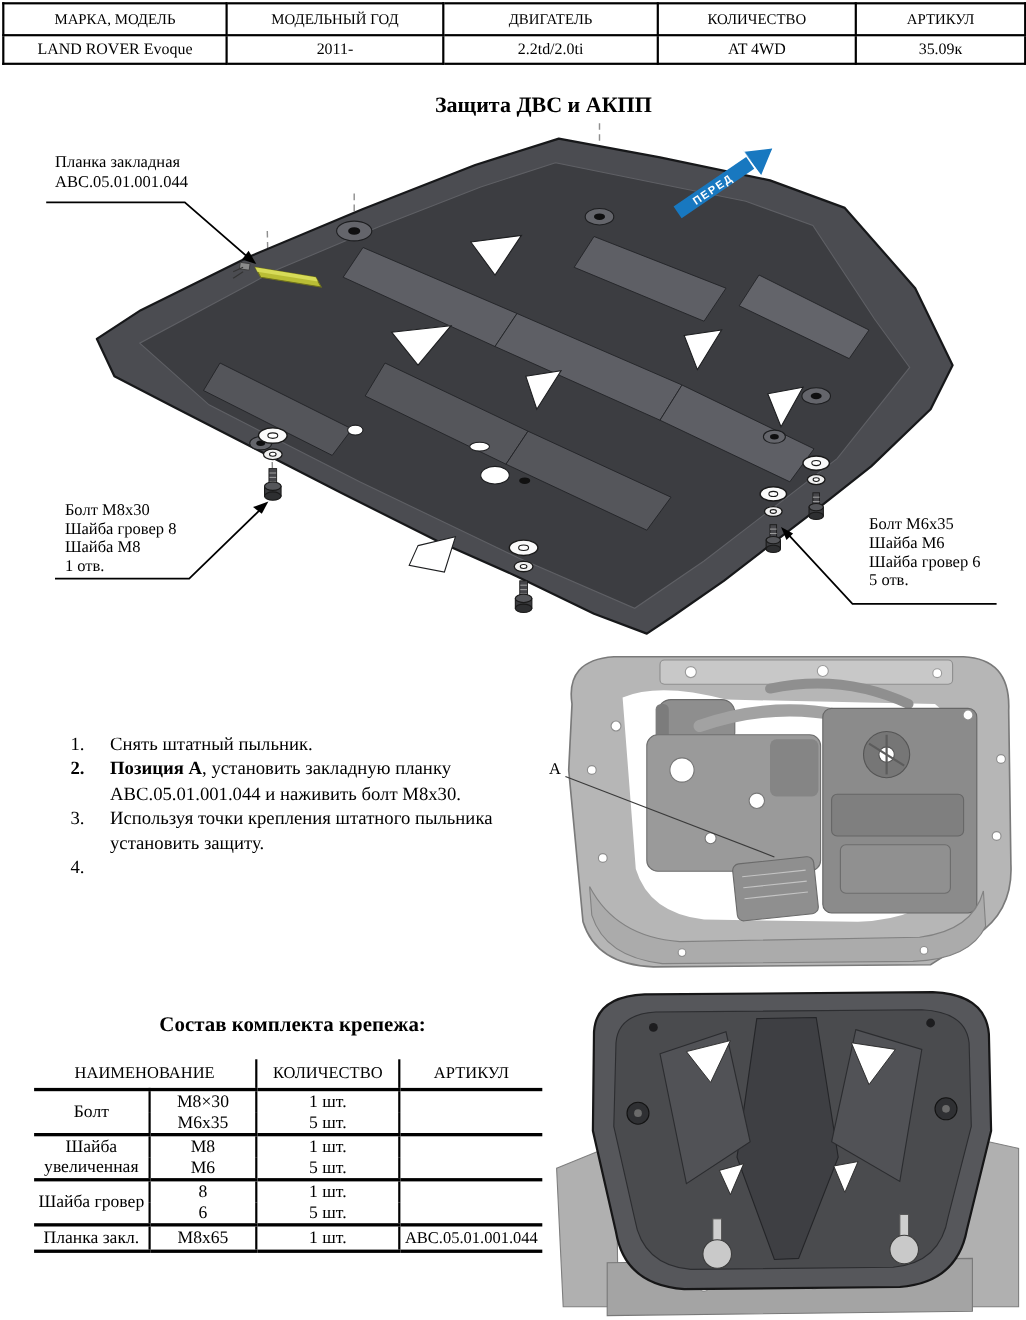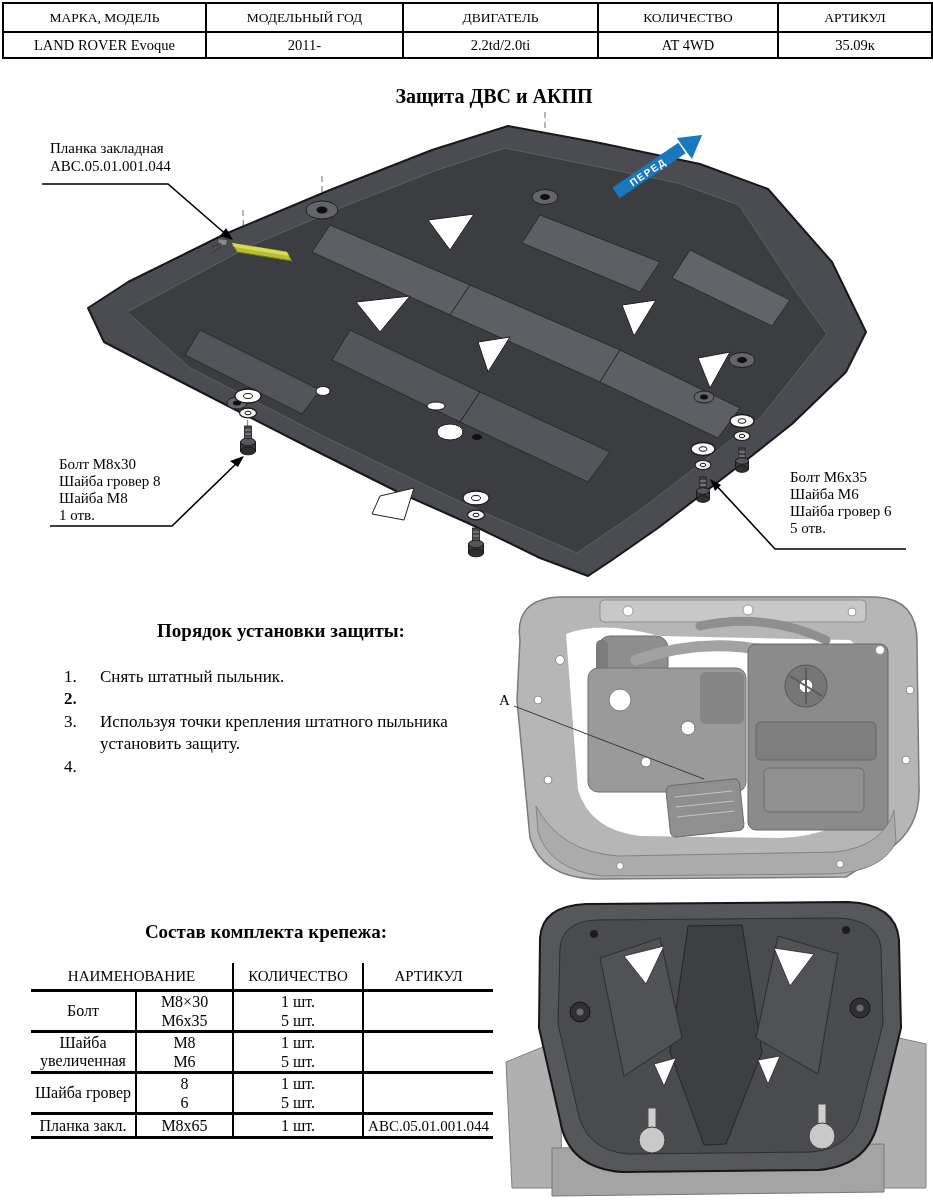--- a/index.html
+++ b/index.html
@@ -308,29 +308,29 @@
     <div>1 отв.</div>
   </div>
 
   <div class="co co-right">
     <div>Болт М6х35</div>
     <div>Шайба М6</div>
     <div>Шайба гровер 6</div>
     <div>5 отв.</div>
   </div>
 
-  <div class="sec-title t-install">Порядок установки защиты:</div>
 
   <div class="steps">
     <div class="step">
       <span class="num">1.</span>
       <span class="txt"><b></b><span>Снять штатный пыльник.</span></span>
     </div>
     <div class="step">
       <span class="num b">2.</span>
+      <span class="txt"><b>Позиция А</b><span>, установить закладную планку АВС.05.01.001.044 и наживить болт М8х30.</span></span>
     </div>
     <div class="step">
       <span class="num">3.</span>
       <span class="txt"><b></b><span>Используя точки крепления штатного пыльника установить защиту.</span></span>
     </div>
     <div class="step">
       <span class="num">4.</span>
     </div>
   </div>
 

